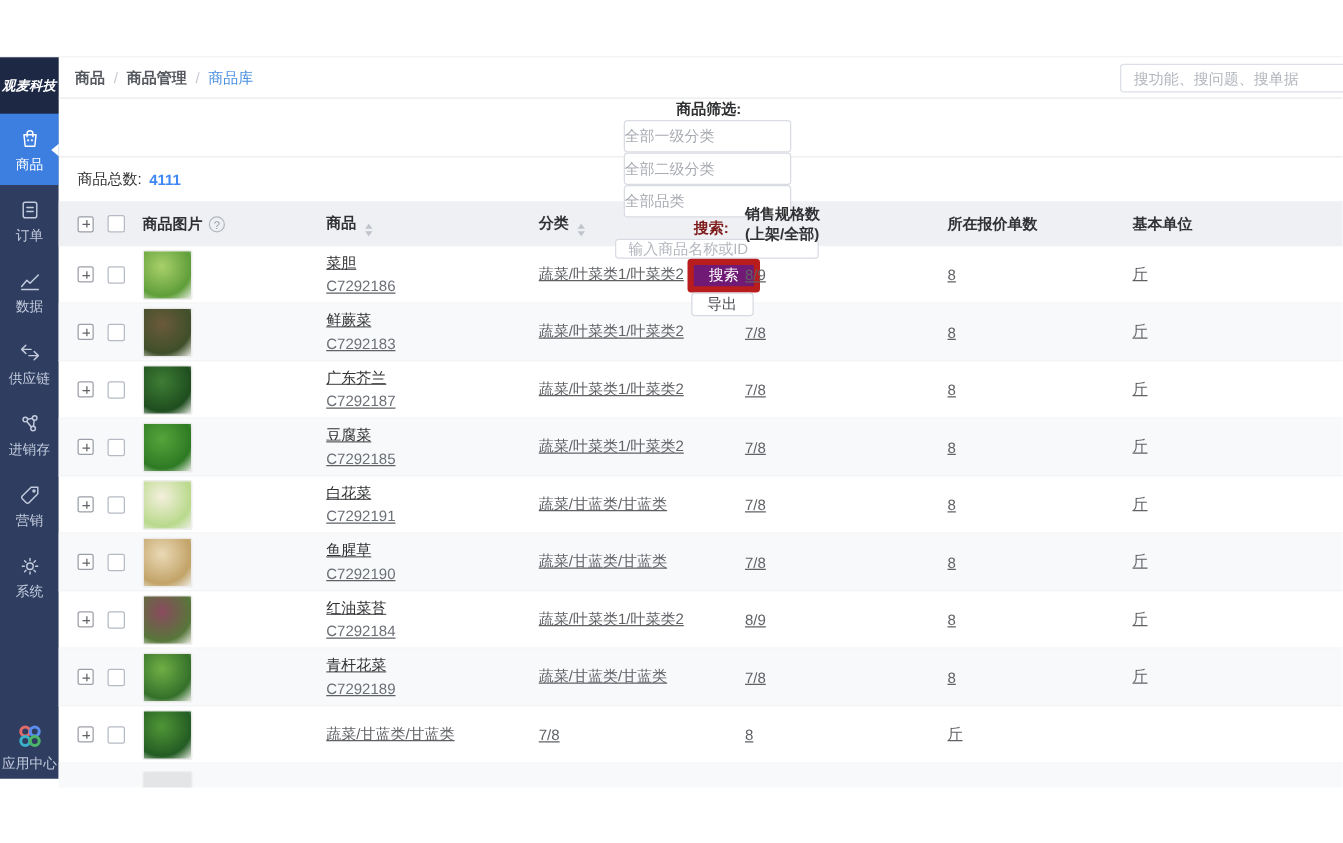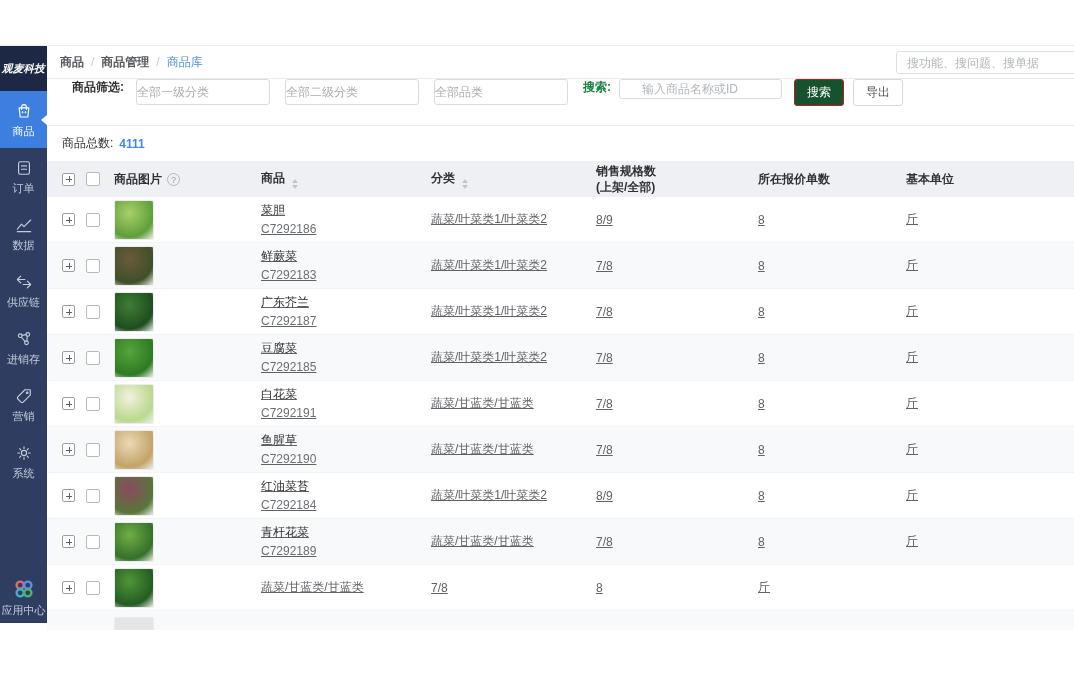--- a/index.html
+++ b/index.html
@@ -27,29 +27,29 @@
   .main { position:absolute; top:0; left:47px; width:1027px; height:585px; background:#fff; }
   .topbar { position:relative; height:33px; border-bottom:1px solid #e8eaed; display:flex; align-items:center; padding-left:13px; }
   .crumb { color:#55585e; font-weight:600; cursor:pointer; }
   .crumb-sep { color:#c6c9cf; margin:0 7px; font-weight:400; }
   .crumb.current { color:#4a90e2; font-weight:400; cursor:default; }
   .top-search { position:absolute; right:-8px; top:5px; width:186px; height:23px; border:1px solid #dcdfe6;
     border-radius:3px; padding-left:10px; font-size:12px; color:#606266; outline:none; }
   .top-search::placeholder { color:#b2b6bd; }
 
   
-  .filter-row { height:47px; display:flex; padding-left:25px; border-bottom:1px solid #eaecf0; }
+  .filter-row { height:47px; display:flex; align-items:center; padding-left:25px; border-bottom:1px solid #eaecf0;flex-direction:column; }
   .f-label { color:#303133; font-weight:600; margin-right:12px; }
   .select { width:134px; height:26px; border:1px solid #d9dce3; border-radius:3px; line-height:24px;
     color:#a8abb2; margin-right:15px; background:#fff; cursor:pointer; }
-  .s-label { color:#15803d; font-weight:600; margin-right:8px; }
-  .s-input { width:163px; height:20px; border:1px solid #d9dce3; border-radius:3px; padding-left:22px;
+  .s-label { color:#7f1d1d; font-weight:600; margin-right:8px; }
+  .s-input { width:163px; height:20px; border:1px solid #d9dce3; border-radius:3px; padding-left:10px;
     font-size:12px; color:#606266; outline:none; }
   .s-input::placeholder { color:#b2b6bd; }
-  .btn-primary { margin-left:12px; height:27px; padding:0 12px; background:#14532d; border:1px solid #b91c1c;
+  .btn-primary { margin-left:12px; height:27px; padding:0 12px; background:#701a75; border:5px solid #b91c1c;
     color:#fff; border-radius:3px; font-size:12px; cursor:pointer; }
   .btn-plain { margin-left:9px; height:27px; padding:0 12px; background:#fff; border:1px solid #d5d9e0;
     color:#4f5257; border-radius:3px; font-size:12px; cursor:pointer; }
 
   
   .summary { height:35px; display:flex; align-items:center; padding-left:15px; color:#303133; }
   .summary .count { color:#3f87f5; margin-left:6px; font-weight:600; }
 
   
   .grid { display:grid; grid-template-columns:24px 28px 147px 170px 165px 162px 148px 1fr;

